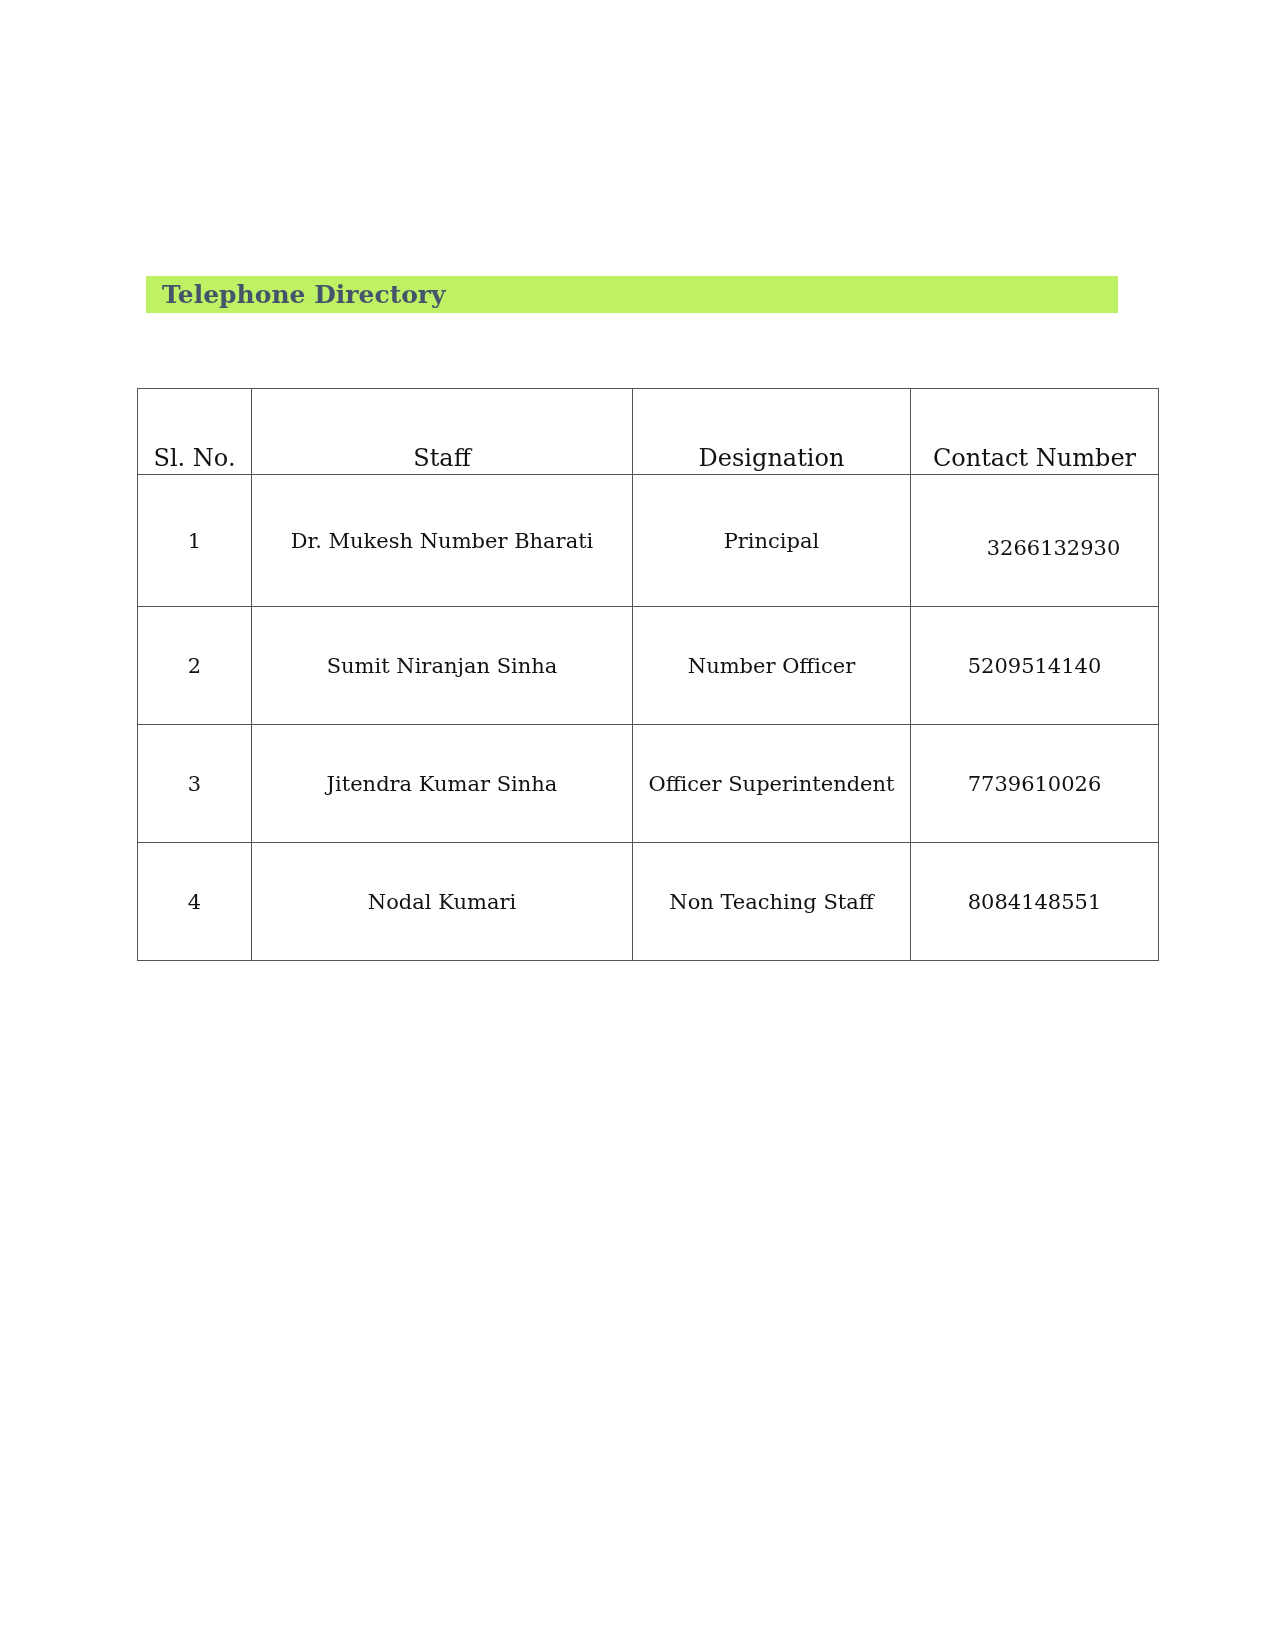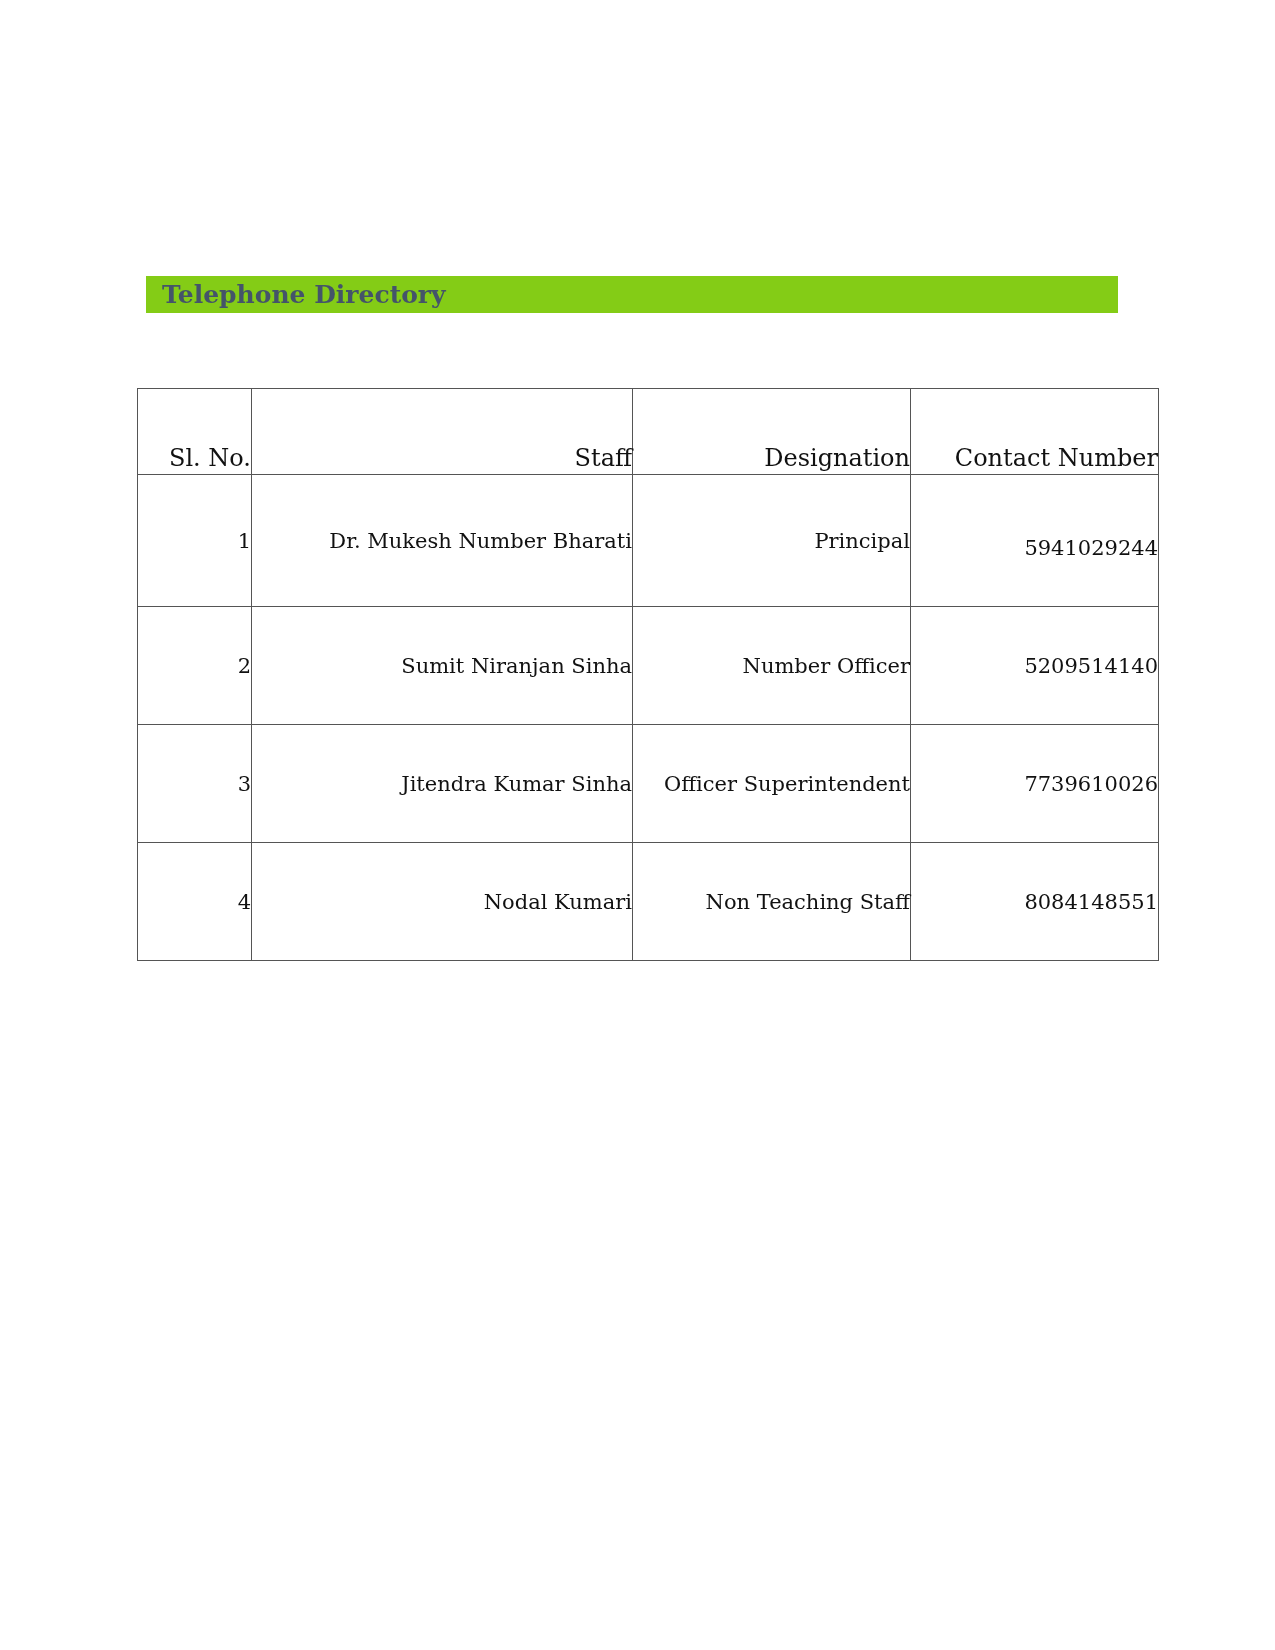--- a/index.html
+++ b/index.html
@@ -1,30 +1,30 @@
 <!DOCTYPE html>
 <html><head>
   <meta charset="utf-8">
   <style>
     html, body { margin: 0; padding: 0; background: #ffffff; }
     body { width: 1275px; height: 1650px; position: relative; font-family: "DejaVu Serif", "Liberation Serif", serif; color: #111; }
     .title-bar {
       position: absolute; left: 146px; top: 276px; width: 972px; height: 37px;
-      background: #84cc16;
+      background: #bef264;
     }
     .title-text {
       position: absolute; left: 16px; top: 0; line-height: 37px;
       font-family: "DejaVu Serif", serif; font-weight: bold; font-size: 25px; color: #44546a;
     }
     table.dir {
       position: absolute; left: 137px; top: 388px; width: 1021px;
       border-collapse: collapse; table-layout: fixed;
     }
     table.dir td, table.dir th {
-      border: 1.3px solid #555; text-align: right; padding: 0;
+      border: 1.3px solid #555; text-align: center; padding: 0;
       font-family: "DejaVu Serif", serif; font-weight: normal;
     }
     table.dir th { height: 83px; vertical-align: bottom; font-size: 24px; padding-bottom: 2px; }
     table.dir td { height: 117px; vertical-align: middle; font-size: 21px; }
     .c-phone-1 { padding-top: 14px !important; padding-left: 38px !important; }
   </style>
 </head>
 <body>
 
 <div class="title-bar">
@@ -44,21 +44,21 @@
       <th>Staff</th>
       <th>Designation</th>
       <th>Contact Number</th>
     </tr>
   </thead>
   <tbody>
     <tr>
       <td>1</td>
       <td>Dr. Mukesh Number Bharati</td>
       <td>Principal</td>
-      <td class="c-phone-1">5941029244</td>
+      <td class="c-phone-1">3266132930</td>
     </tr>
     <tr>
       <td>2</td>
       <td>Sumit Niranjan Sinha</td>
       <td>Number Officer</td>
       <td>5209514140</td>
     </tr>
     <tr>
       <td>3</td>
       <td>Jitendra Kumar Sinha</td>

